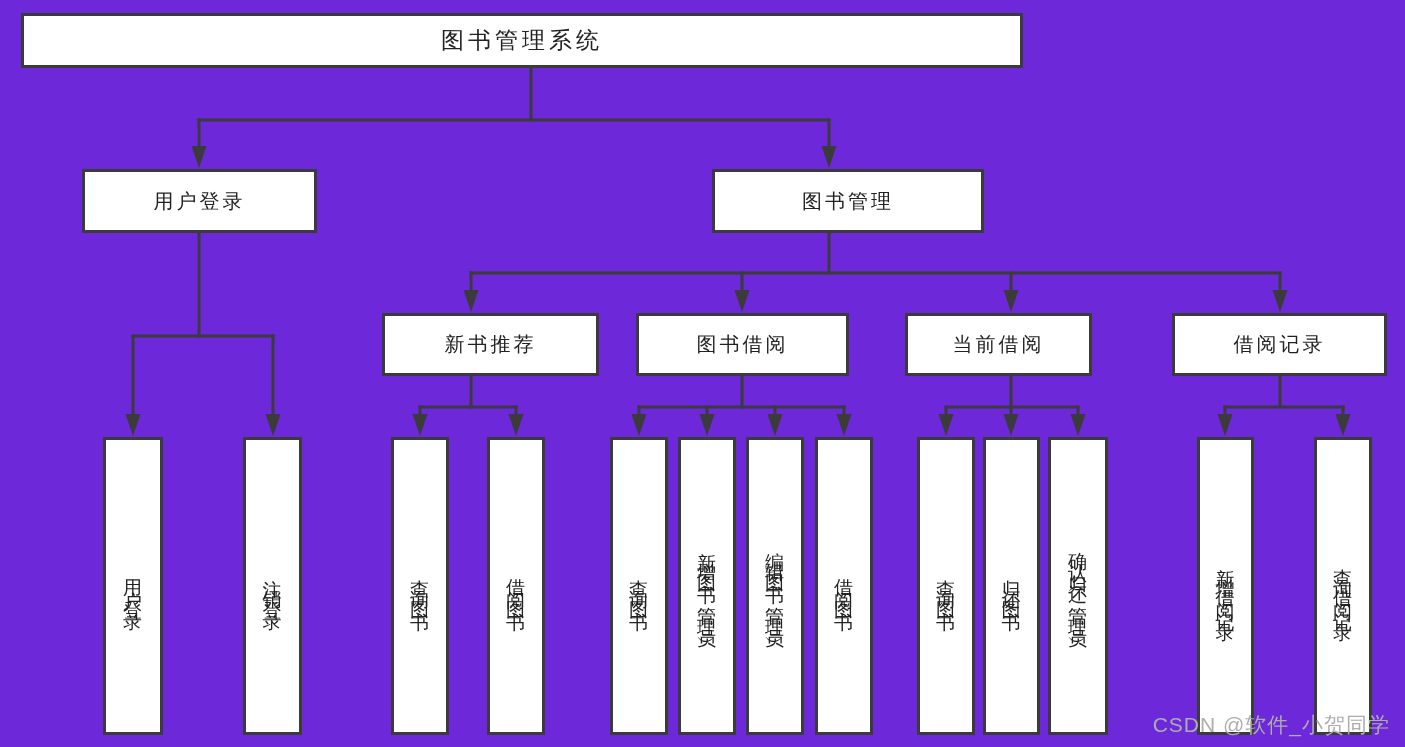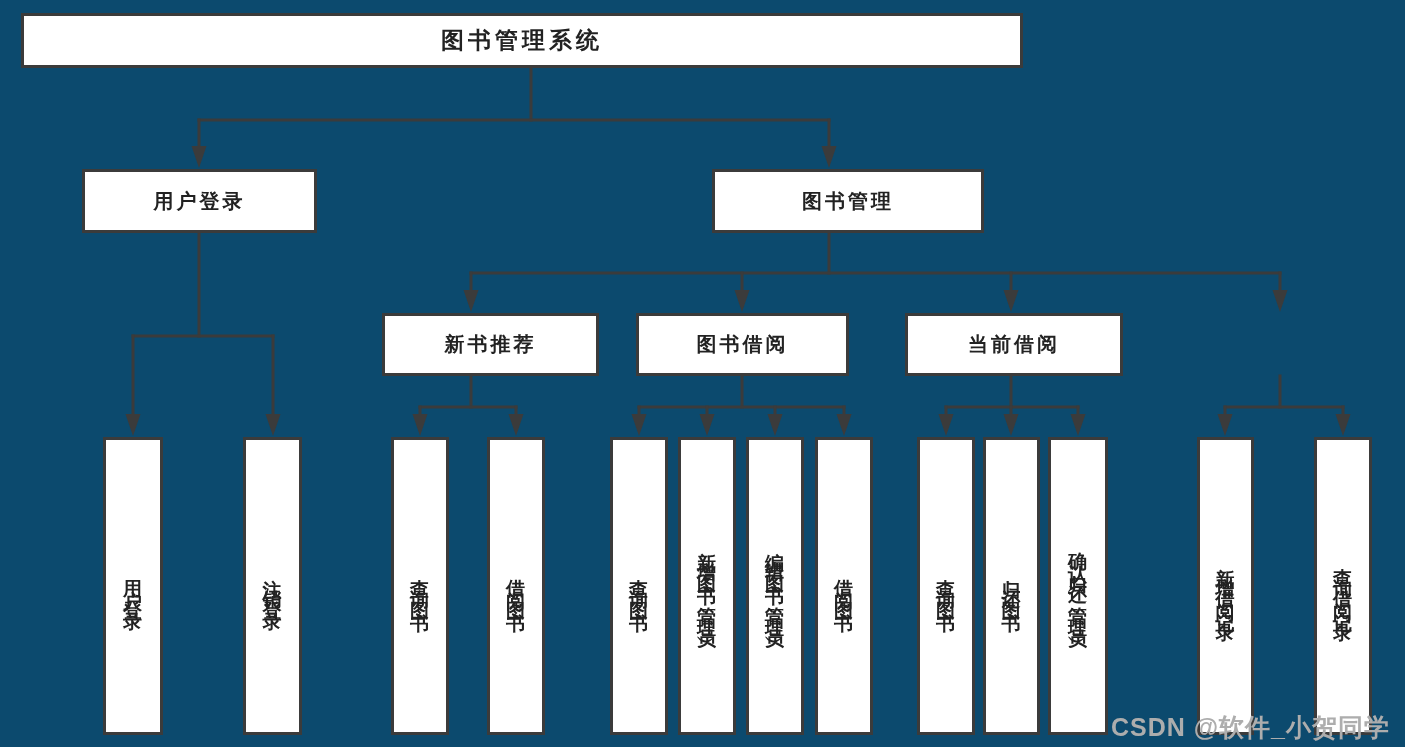--- a/index.html
+++ b/index.html
@@ -1,39 +1,39 @@
 <!DOCTYPE html>
 <html><head>
 <meta charset="utf-8">
 <style>
   html,body { margin:0; padding:0; background:#ffffff; }
   .stage {
-    position:relative; width:1405px; height:747px; background:#0c4a6e;
-    font-family:"Liberation Sans", sans-serif; overflow:hidden;font-weight:bold;
+    position:relative; width:1405px; height:747px; background:#6d28d9;
+    font-family:"Liberation Sans", sans-serif; overflow:hidden;
   }
   .connectors { position:absolute; left:0; top:0; width:1405px; height:747px; }
   .node {
     position:absolute; box-sizing:border-box; background:#ffffff;
     border:3px solid #3b3b3b; display:flex; align-items:center; justify-content:center;
     color:#222222;
   }
   .node .lbl { font-size:20px; letter-spacing:3px; color:#222222; white-space:nowrap; }
   .node.root .lbl { font-size:23px; letter-spacing:4px; }
   .leaf {
     position:absolute; top:437px; height:298px; box-sizing:border-box; background:#ffffff;
     border:3px solid #3b3b3b; display:flex; align-items:center; justify-content:center;
     color:#222222;
   }
   .leaf .vtxt {
     writing-mode:vertical-rl; text-orientation:mixed;
     font-size:19px; letter-spacing:11px; line-height:1; color:#222222;
   }
   .watermark {
     position:absolute; top:711px; right:15px; z-index:5;
-    font-size:25px; color:#adadad; letter-spacing:1px; white-space:nowrap;
+    font-size:21px; color:#adadad; letter-spacing:1px; white-space:nowrap;
   }
 </style>
 </head>
 <body>
 
 <div class="stage">
 
   <svg class="connectors" viewBox="0 0 1405 747" xmlns="http://www.w3.org/2000/svg" aria-hidden="true">
     <g stroke="#3b3b3b" stroke-width="3" stroke-linecap="square" fill="none">
 
@@ -113,22 +113,25 @@
   <div class="node" style="left:712px; top:169px; width:272px; height:64px;">
     <span class="lbl">图书管理</span>
   </div>
 
   <div class="node" style="left:382px; top:313px; width:217px; height:63px;">
     <span class="lbl">新书推荐</span>
   </div>
   <div class="node" style="left:636px; top:313px; width:213px; height:63px;">
     <span class="lbl">图书借阅</span>
   </div>
-  <div class="node" style="left:905px; top:313px; width:218px; height:63px;">
+  <div class="node" style="left:905px; top:313px; width:187px; height:63px;">
     <span class="lbl">当前借阅</span>
+  </div>
+  <div class="node" style="left:1172px; top:313px; width:215px; height:63px;">
+    <span class="lbl">借阅记录</span>
   </div>
 
   <div class="leaf" style="left:103px; width:60px;">
     <span class="vtxt">用户登录</span>
   </div>
   <div class="leaf" style="left:243px; width:59px;">
     <span class="vtxt">注销登录</span>
   </div>
 
   <div class="leaf" style="left:391px; width:58px;">

